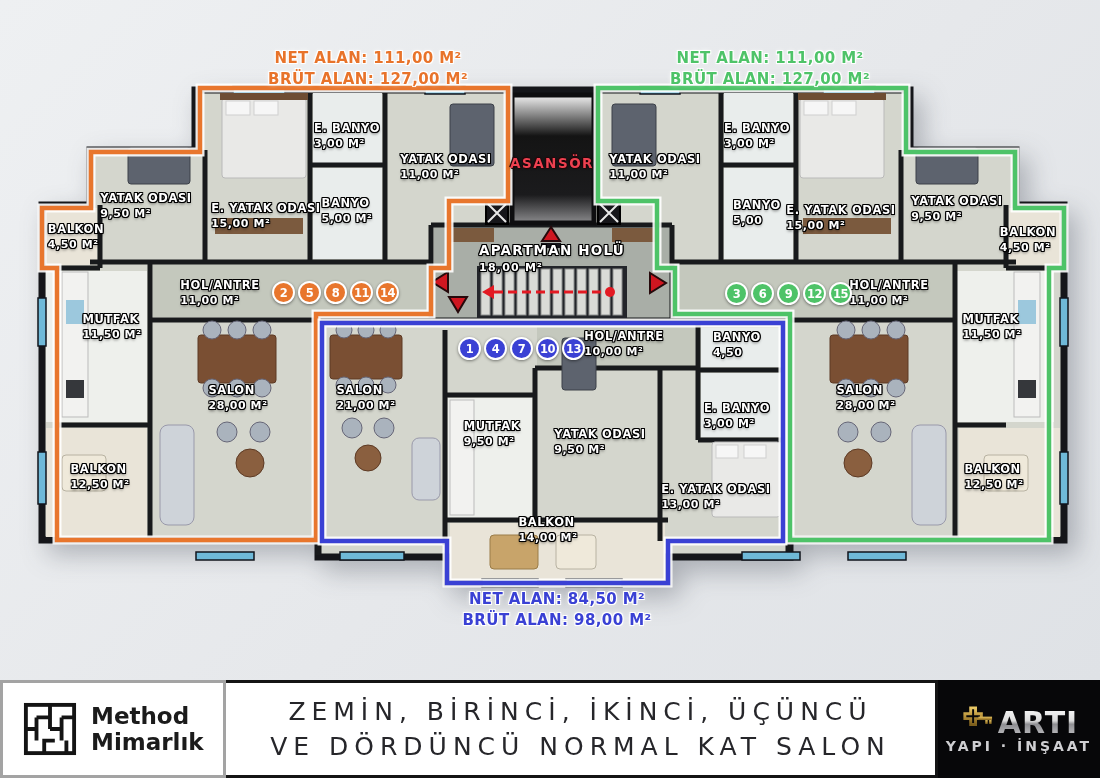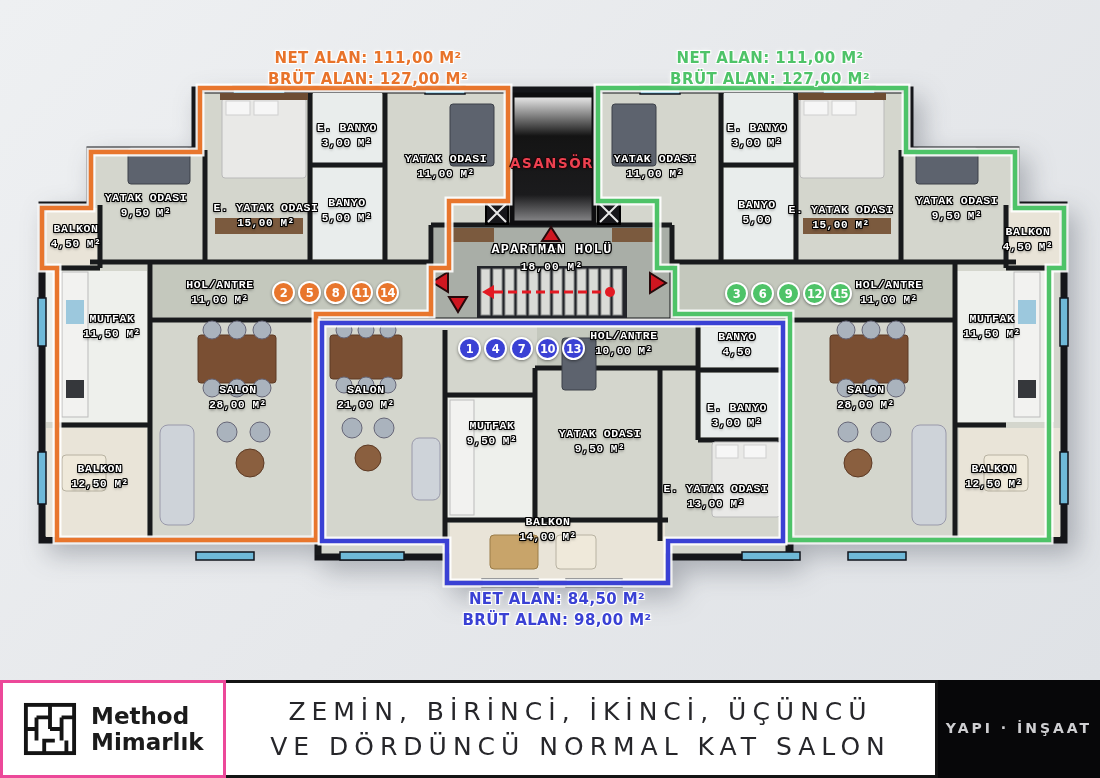--- a/index.html
+++ b/index.html
@@ -3,25 +3,25 @@
 <meta charset="utf-8">
 <style>
   html,body{margin:0;padding:0;background:#dfe2e6;}
   #stage{position:relative;width:1100px;height:778px;background:#e9ebee;overflow:hidden;
          font-family:"DejaVu Sans",sans-serif;padding-left:19px;}
   #plan{position:absolute;left:0;top:0;width:1100px;height:680px;
         background:linear-gradient(135deg,#eef0f2 0%,#e6e8eb 55%,#dfe2e6 100%);}
   .plan-svg{position:absolute;left:0;top:0;}
 
   
-  .room-label{position:absolute;transform:translate(-50%,-50%);text-align:center;color:#fff;
+  .room-label{position:absolute;transform:translate(-50%,-50%);text-align:left;color:#fff;
     font-weight:bold;font-size:11.5px;letter-spacing:.6px;line-height:1.4;white-space:nowrap;
     text-shadow:-1px -1px 0 #000,1px -1px 0 #000,-1px 1px 0 #000,1px 1px 0 #000,
       0 -1px 0 #000,0 1px 0 #000,-1px 0 0 #000,1px 0 0 #000,0 2px 3px rgba(0,0,0,.55);
-    z-index:5;font-family:Liberation Mono, monospace;}
+    z-index:5;}
   .room-label .ra{font-size:11px;}
   .hall-label{font-size:13.5px;letter-spacing:1.2px;}
   .elev-label{position:absolute;transform:translate(-50%,-50%);color:#ee4150;font-weight:bold;
     font-size:13.5px;letter-spacing:1.5px;z-index:5;white-space:nowrap;
     text-shadow:0 0 3px rgba(0,0,0,.9),1px 1px 0 #30070c,-1px -1px 0 #30070c;text-align:center;}
 
   
   .stats{position:absolute;transform:translateX(-50%);text-align:center;font-weight:bold;
     font-size:15px;letter-spacing:.4px;line-height:1.4;white-space:nowrap;z-index:6;
     text-shadow:-1px -1px 0 #fff,1px -1px 0 #fff,-1px 1px 0 #fff,1px 1px 0 #fff,0 0 5px #fff;}
@@ -33,21 +33,21 @@
   .unit-badges{position:absolute;display:flex;gap:3px;z-index:6;}
   .badge{width:23px;height:23px;border-radius:50%;border:2px solid #fff;color:#fff;
     font-weight:bold;font-size:11.5px;display:flex;align-items:center;justify-content:center;
     box-shadow:0 1px 3px rgba(0,0,0,.45);letter-spacing:-.5px;box-sizing:border-box;}
   .b-orange{background:#e8762d;}
   .b-blue{background:#3a41d4;}
   .b-green{background:#4ec368;}
 
   
   #footer{position:absolute;left:0;top:680px;width:1100px;height:98px;display:flex;background:#0a0a0c;}
-  .f-left{width:226px;background:#fff;border:3px solid #ec4899;box-sizing:border-box;
+  .f-left{width:226px;background:#fff;border:3px solid #a3a3a3;box-sizing:border-box;
     display:flex;align-items:center;gap:14px;padding-left:20px;}
   .f-left-text{font-weight:bold;color:#1b1b1b;font-size:23px;line-height:1.15;}
   .f-center{flex:1;background:#fff;border:3px solid #141414;border-left:none;box-sizing:border-box;
     display:flex;flex-direction:column;align-items:center;justify-content:center;gap:6px;}
   .f-center .t1,.f-center .t2{color:#26262a;font-size:25px;letter-spacing:6px;font-weight:500;
     font-family:"DejaVu Sans",sans-serif;white-space:nowrap;}
   .f-right{width:162px;background:#070709;display:flex;flex-direction:column;align-items:center;justify-content:center;}
   .brand-row{display:flex;align-items:center;gap:4px;}
   .brand-name{font-size:30px;font-weight:800;letter-spacing:1px;
     background:linear-gradient(180deg,#ffffff 0%,#dcdcdc 45%,#8e8e92 55%,#cfcfd2 100%);
@@ -401,16 +401,32 @@
       <div class="f-left-text">
         <div>Method</div>
         <div>Mimarlık</div>
       </div>
     </div>
     <div class="f-center">
       <div class="t1">ZEMİN, BİRİNCİ, İKİNCİ, ÜÇÜNCÜ</div>
       <div class="t2">VE DÖRDÜNCÜ NORMAL KAT SALON</div>
     </div>
     <div class="f-right">
+      <div class="brand-row">
+        <svg width="34" height="34" viewBox="0 0 70 70">
+          <defs>
+            <linearGradient id="gold" x1="0" y1="0" x2="0" y2="1">
+              <stop offset="0" stop-color="#e8c766"></stop>
+                <stop offset=".5" stop-color="#b8923a"></stop>
+                <stop offset="1" stop-color="#7d5f1d"></stop>
+            </linearGradient>
+          </defs>
+          <path d="M22,6 h10 v12 h12 v10 h-12 v12 h-10 v-12 H10 V18 h12 Z" fill="none" stroke="url(#gold)" stroke-width="6"></path>
+          <rect x="38" y="24" width="28" height="7" fill="url(#gold)"></rect>
+          <rect x="52" y="31" width="5" height="8" fill="url(#gold)"></rect>
+          <rect x="60" y="31" width="5" height="8" fill="url(#gold)"></rect>
+        </svg>
+        <span class="brand-name">ARTI</span>
+      </div>
       <div class="brand-sub">YAPI · İNŞAAT</div>
     </div>
   </div>
 </div>
 
 </body></html>

